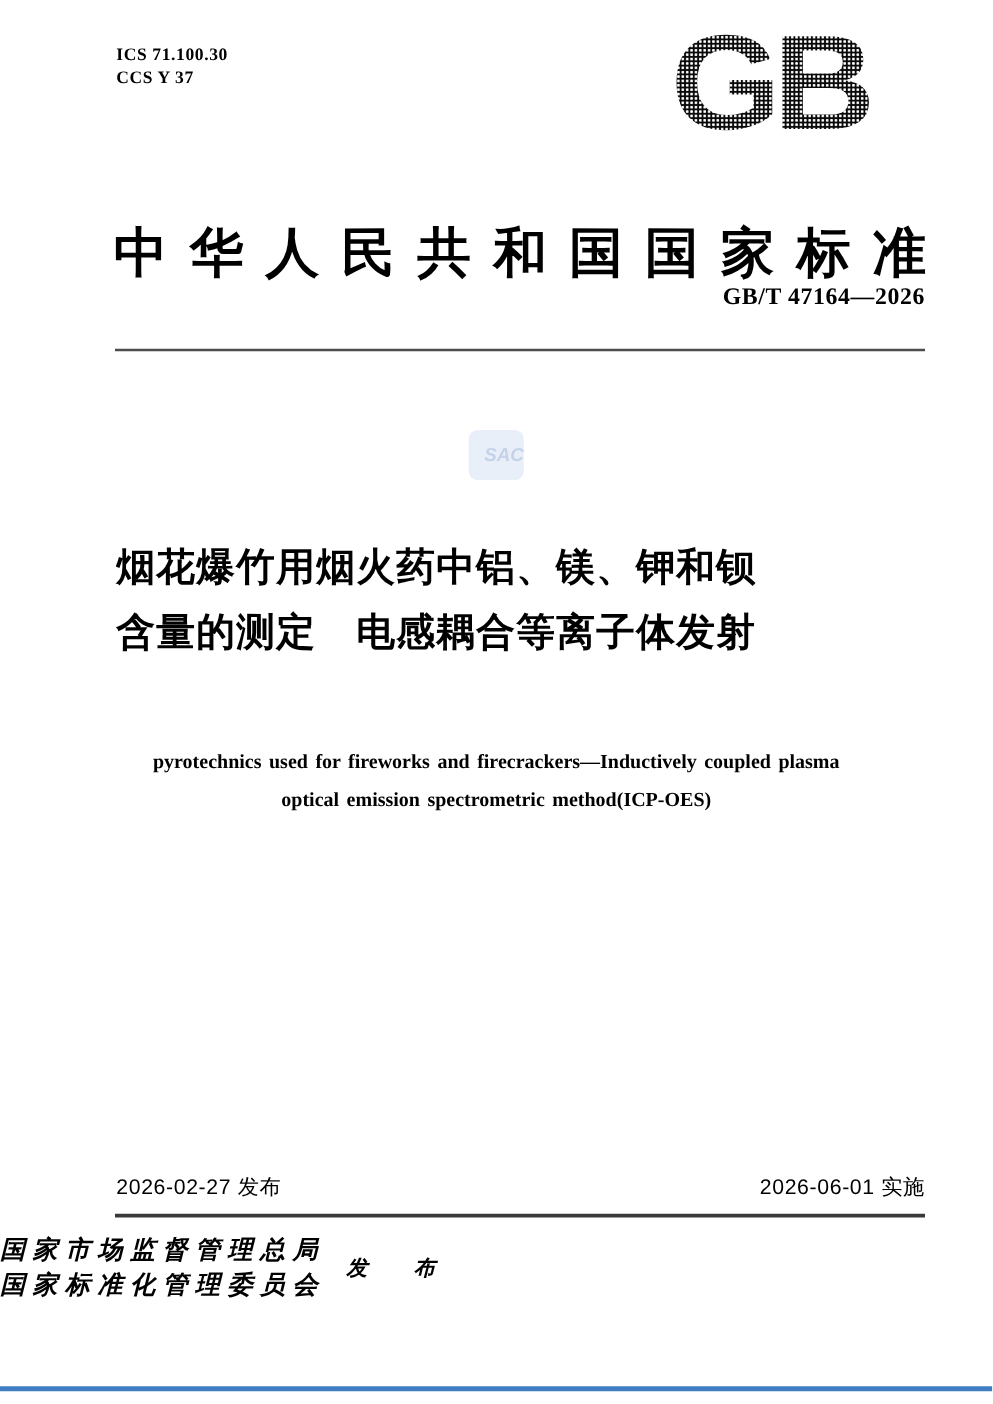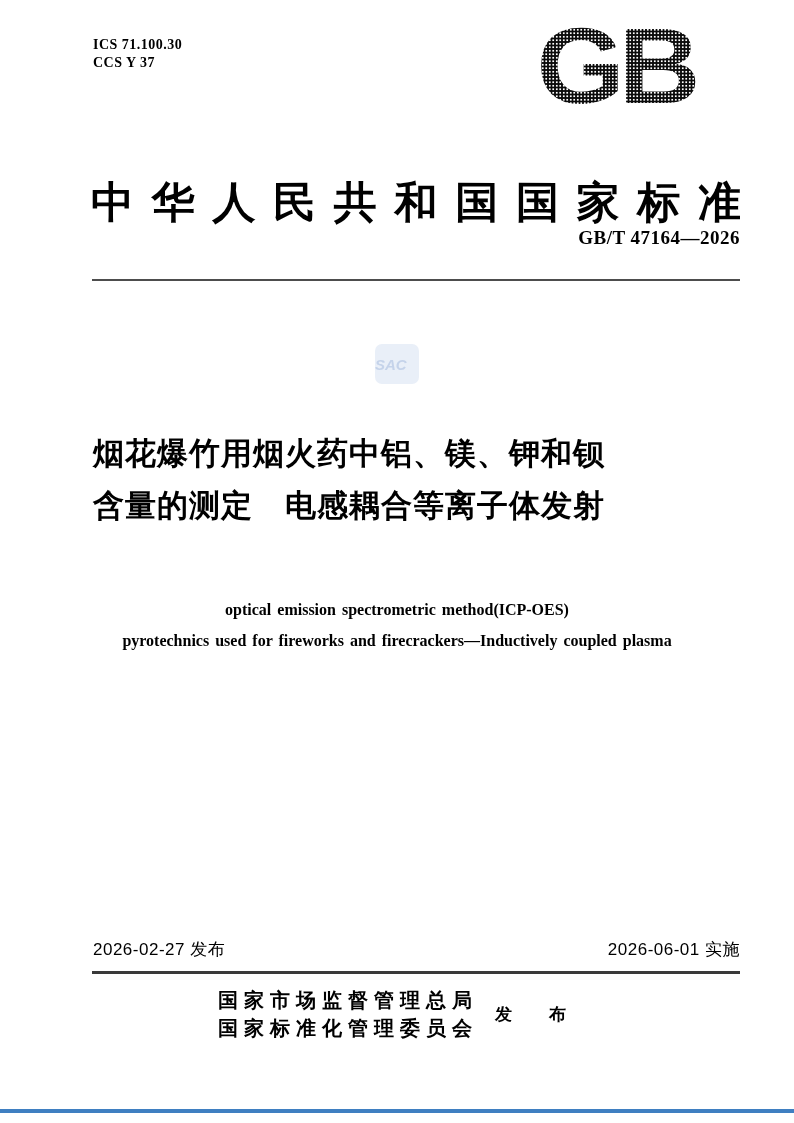--- a/index.html
+++ b/index.html
@@ -56,21 +56,21 @@
   }
 
   .rule { background: #4d4d4d; }
   #rule-top { left: 92px; top: 279px; width: 648px; height: 2px; }
 
   
   #sac-watermark {
     left: 50%; top: 344px; transform: translateX(-50%);
     width: 44px; height: 40px; border-radius: 7px;
     background: #e9eff8;
-    display: flex; align-items: center; justify-content: flex-start;
+    display: flex; align-items: center; justify-content: flex-end;
   }
   #sac-watermark span {
     font-family: "Liberation Sans", "DejaVu Sans", sans-serif;
     font-style: italic; font-weight: bold; font-size: 15px;
     color: #c5d3ea; letter-spacing: 0px;
   }
 
   
   #doc-title-cn {
     left: 0; top: 428px; width: 698px;
@@ -95,21 +95,21 @@
     font-family: "Liberation Sans", "DejaVu Sans", sans-serif;
     font-weight: 500; letter-spacing: 0.5px;
   }
   #issue-date { left: 93px; }
   #impl-date { right: 54px; }
   #rule-bottom { left: 92px; top: 971px; width: 648px; height: 2.5px; background: #3a3a3a; }
 
   
   #publisher-block {
     left: 0; top: 986px; width: 794px;
-    display: flex; align-items: center; justify-content: center;
+    display: flex; align-items: center; justify-content: flex-start; font-style: italic;
   }
   #publisher-names {
     font-family: "Liberation Serif", "DejaVu Serif", serif;
     font-weight: bold; font-size: 20px; line-height: 28px;
     letter-spacing: 6px; white-space: nowrap;
   }
   #publish-label {
     margin-left: 17px;
     font-family: "Liberation Sans", "DejaVu Sans", sans-serif;
     font-weight: bold; font-size: 17px; letter-spacing: 10px;
@@ -143,22 +143,22 @@
   <div class="abs" id="sac-watermark">
     <span>SAC</span>
   </div>
 
   <div class="abs" id="doc-title-cn">
     <div>烟花爆竹用烟火药中铝、镁、钾和钡</div>
     <div>含量的测定　电感耦合等离子体发射</div>
   </div>
 
   <div class="abs" id="doc-title-en">
+    <div>pyrotechnics used for fireworks and firecrackers—Inductively coupled plasma</div>
     <div>optical emission spectrometric method(ICP-OES)</div>
-    <div>pyrotechnics used for fireworks and firecrackers—Inductively coupled plasma</div>
   </div>
 
   <div class="abs date-text" id="issue-date">2026-02-27 发布</div>
   <div class="abs date-text" id="impl-date">2026-06-01 实施</div>
 
   <div class="abs" id="rule-bottom"></div>
 
   <div class="abs" id="publisher-block">
     <div id="publisher-names">
       <div>国家市场监督管理总局</div>

